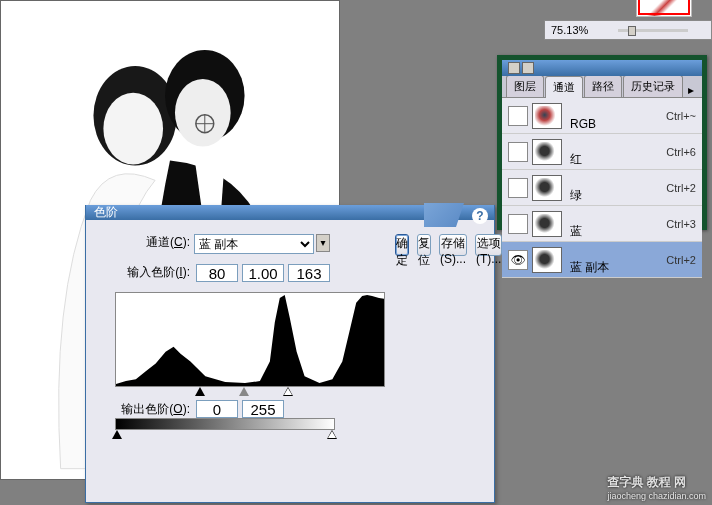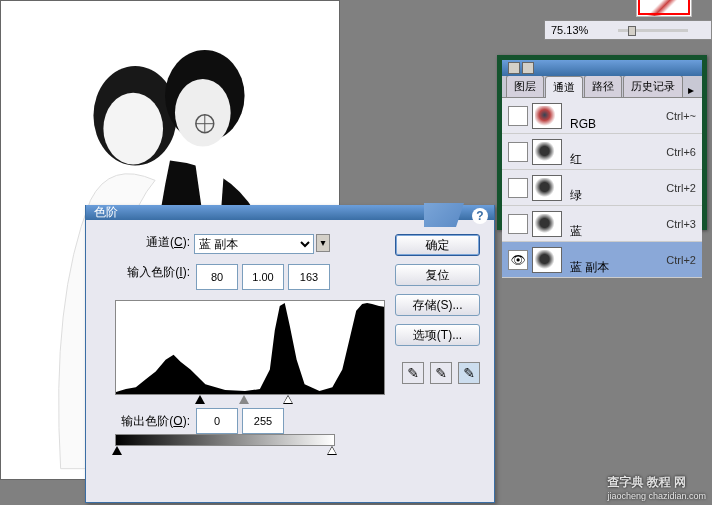--- a/index.html
+++ b/index.html
@@ -16,27 +16,27 @@
 .nav-thumb-inner{width:100%;height:100%;background:linear-gradient(135deg,#fff 40%,#c44 50%,#fff 60%);}
 .red-box{position:absolute;inset:1px;border:2px solid red;}
 
 
 .levels-dialog{position:absolute;left:85px;top:205px;width:410px;height:298px;background:#e8e8f0;border:1px solid #3a6ea5;border-top:none;box-shadow:2px 2px 4px rgba(0,0,0,.3);}
 .dlg-title{height:15px;background:linear-gradient(#6b9edb,#3a6ea5);color:#fff;display:flex;align-items:center;padding-left:8px;font-size:12px;position:relative;}
 .dlg-title-tab{position:absolute;right:30px;top:-2px;width:40px;height:24px;background:linear-gradient(135deg,#7aa5d8,#5a8ac5);clip-path:polygon(0 0,100% 0,80% 100%,0 100%);}
 .dlg-help{position:absolute;right:6px;top:3px;width:16px;height:16px;border-radius:8px;background:#fff;color:#3a6ea5;text-align:center;line-height:16px;font-weight:bold;}
 .dlg-body{padding:14px;position:relative;display:flex;}
 .dlg-left{flex:1;}
-.dlg-right{width:92px;margin-left:10px;display:flex;flex-direction:column;gap:8px;}
+.dlg-right{width:92px;margin-left:10px;display:flex;flex-direction:row;gap:8px;}
 .row{display:flex;align-items:flex-start;margin-bottom:10px;}
 .label-r{text-align:right;width:90px;margin-right:4px;}
 .hotkey{text-decoration:underline;}
 select.channel{width:120px;height:20px;border:1px solid #7b9ebd;background:#fff;}
 .chev{width:14px;height:18px;border:1px solid #888;background:#d4d0c8;margin-left:2px;text-align:center;font-size:10px;line-height:16px;}
-input.num{width:42px;height:26px;border:1px solid #7b9ebd;text-align:center;margin:0 2px;font-size:11px;}
+input.num{width:42px;height:18px;border:1px solid #7b9ebd;text-align:center;margin:0 2px;font-size:15px;}
 .histogram{width:270px;height:95px;border:1px solid #888;background:#fff;margin-left:15px;position:relative;}
 .histo-svg{width:100%;height:100%;}
 .slider-track{width:270px;height:12px;margin-left:15px;position:relative;}
 .tri{position:absolute;top:0;width:0;height:0;border-left:5px solid transparent;border-right:5px solid transparent;}
 .tri.black{border-bottom:9px solid #000;}
 .tri.gray{border-bottom:9px solid #888;}
 .tri.white{border-bottom:9px solid #000;}
 .tri.white::after{content:"";position:absolute;left:-4px;top:1px;border-left:4px solid transparent;border-right:4px solid transparent;border-bottom:7px solid #fff;}
 .output-grad{width:220px;height:12px;margin-left:15px;background:linear-gradient(to right,#000,#fff);border:1px solid #888;}
 .output-row{display:flex;align-items:center;margin-top:1px;}

